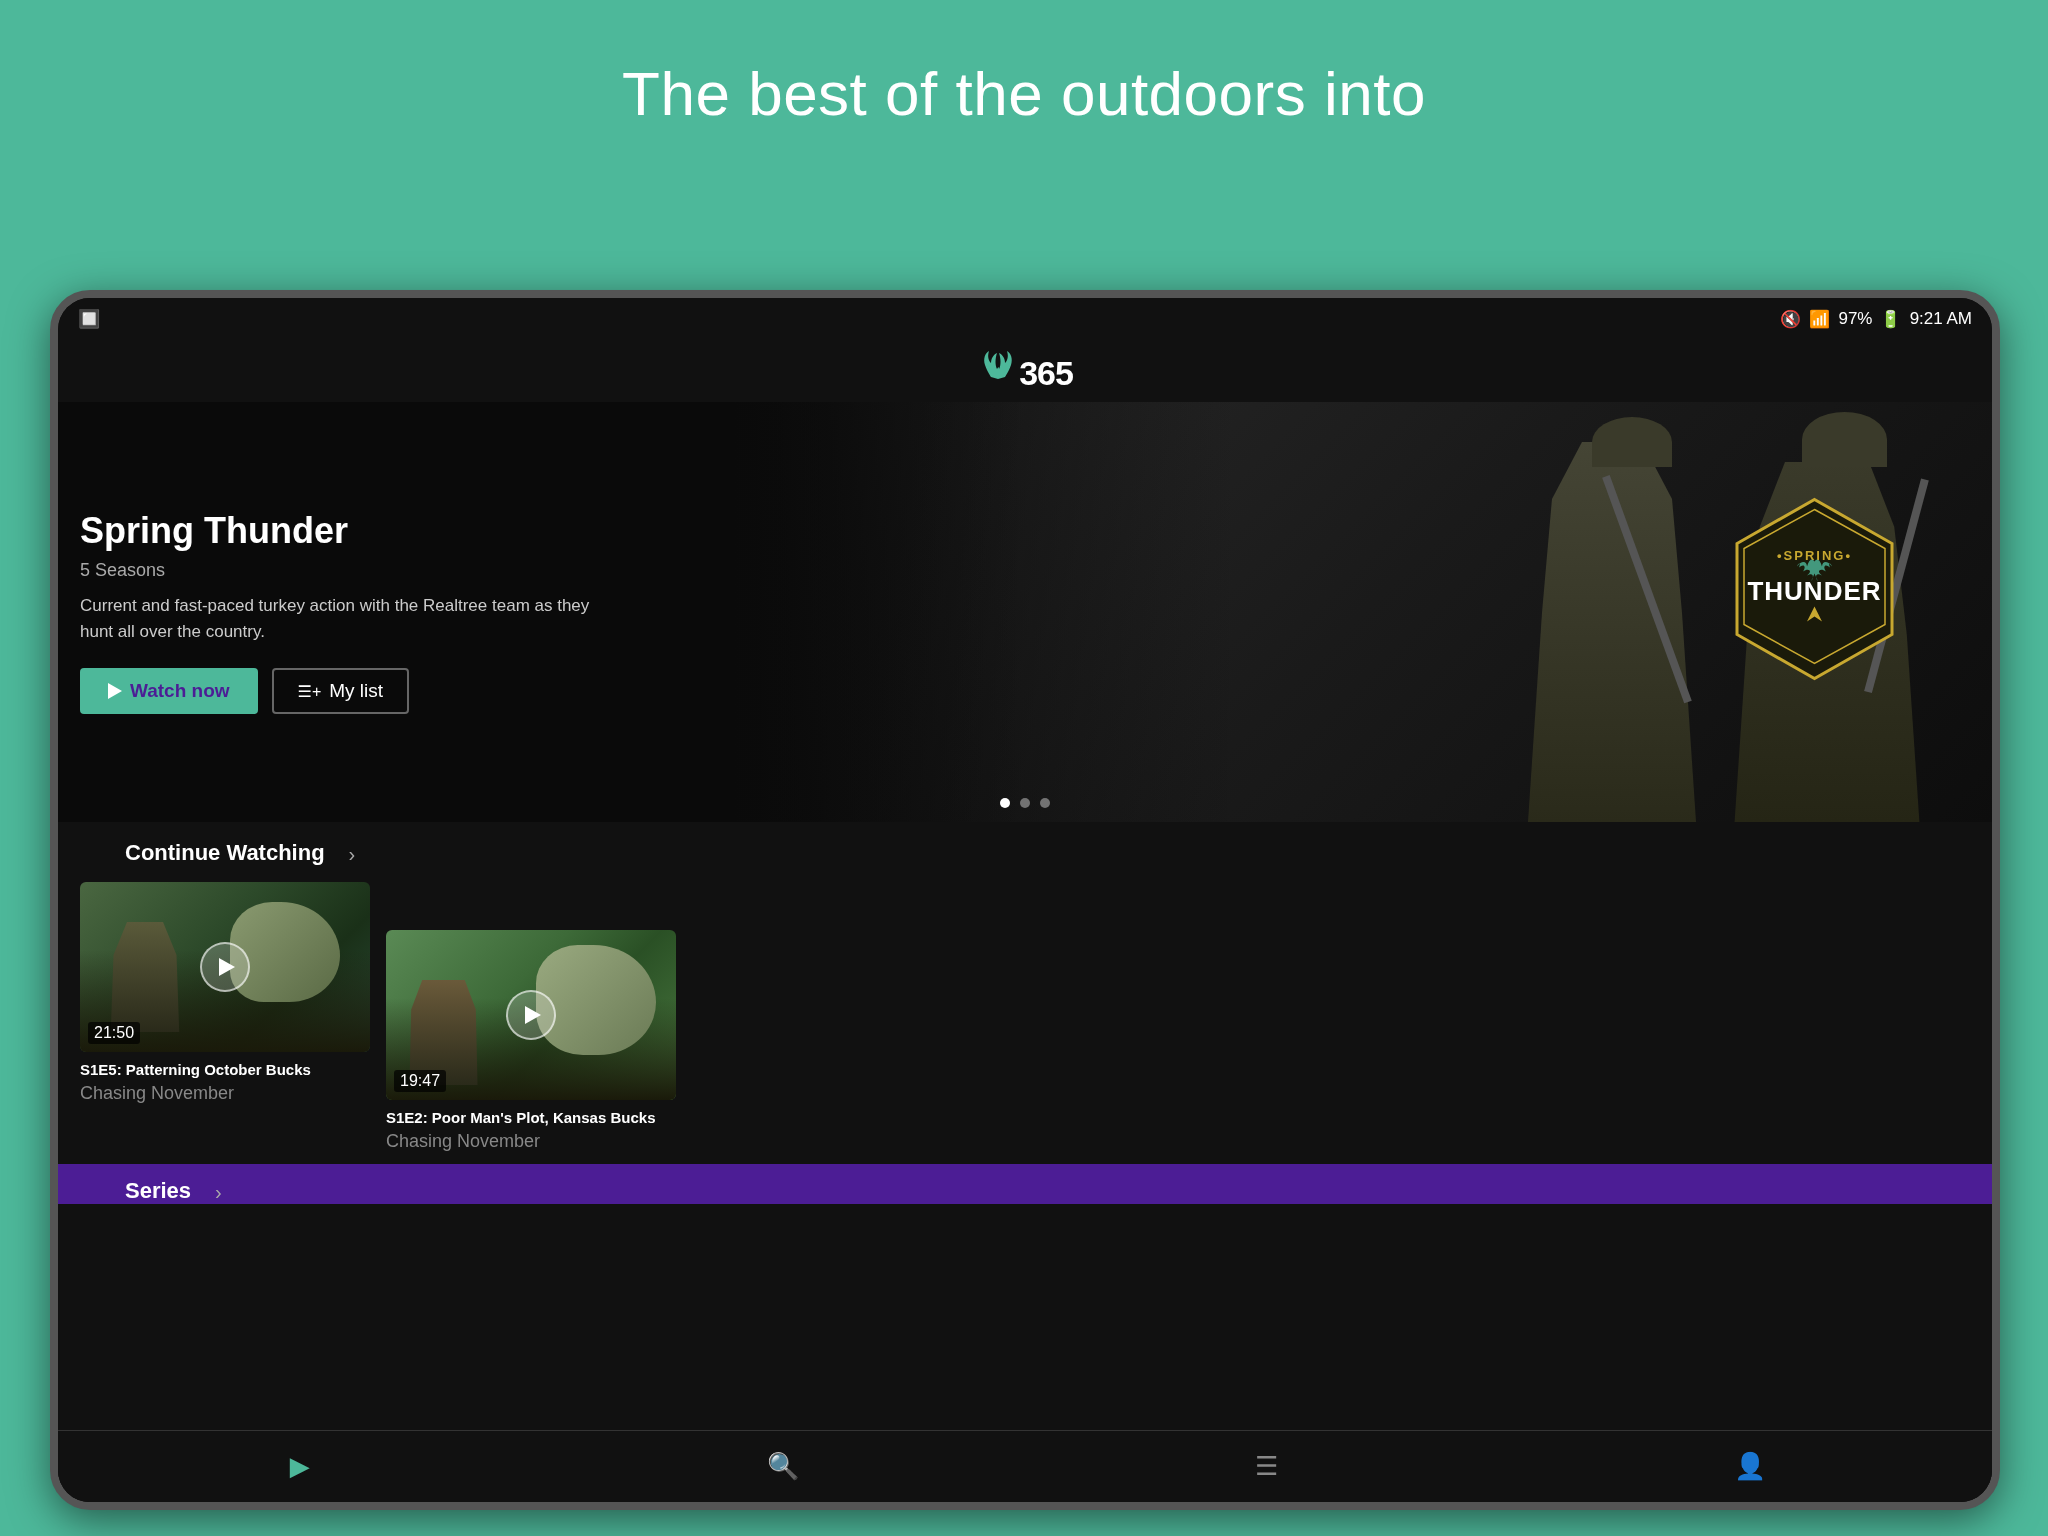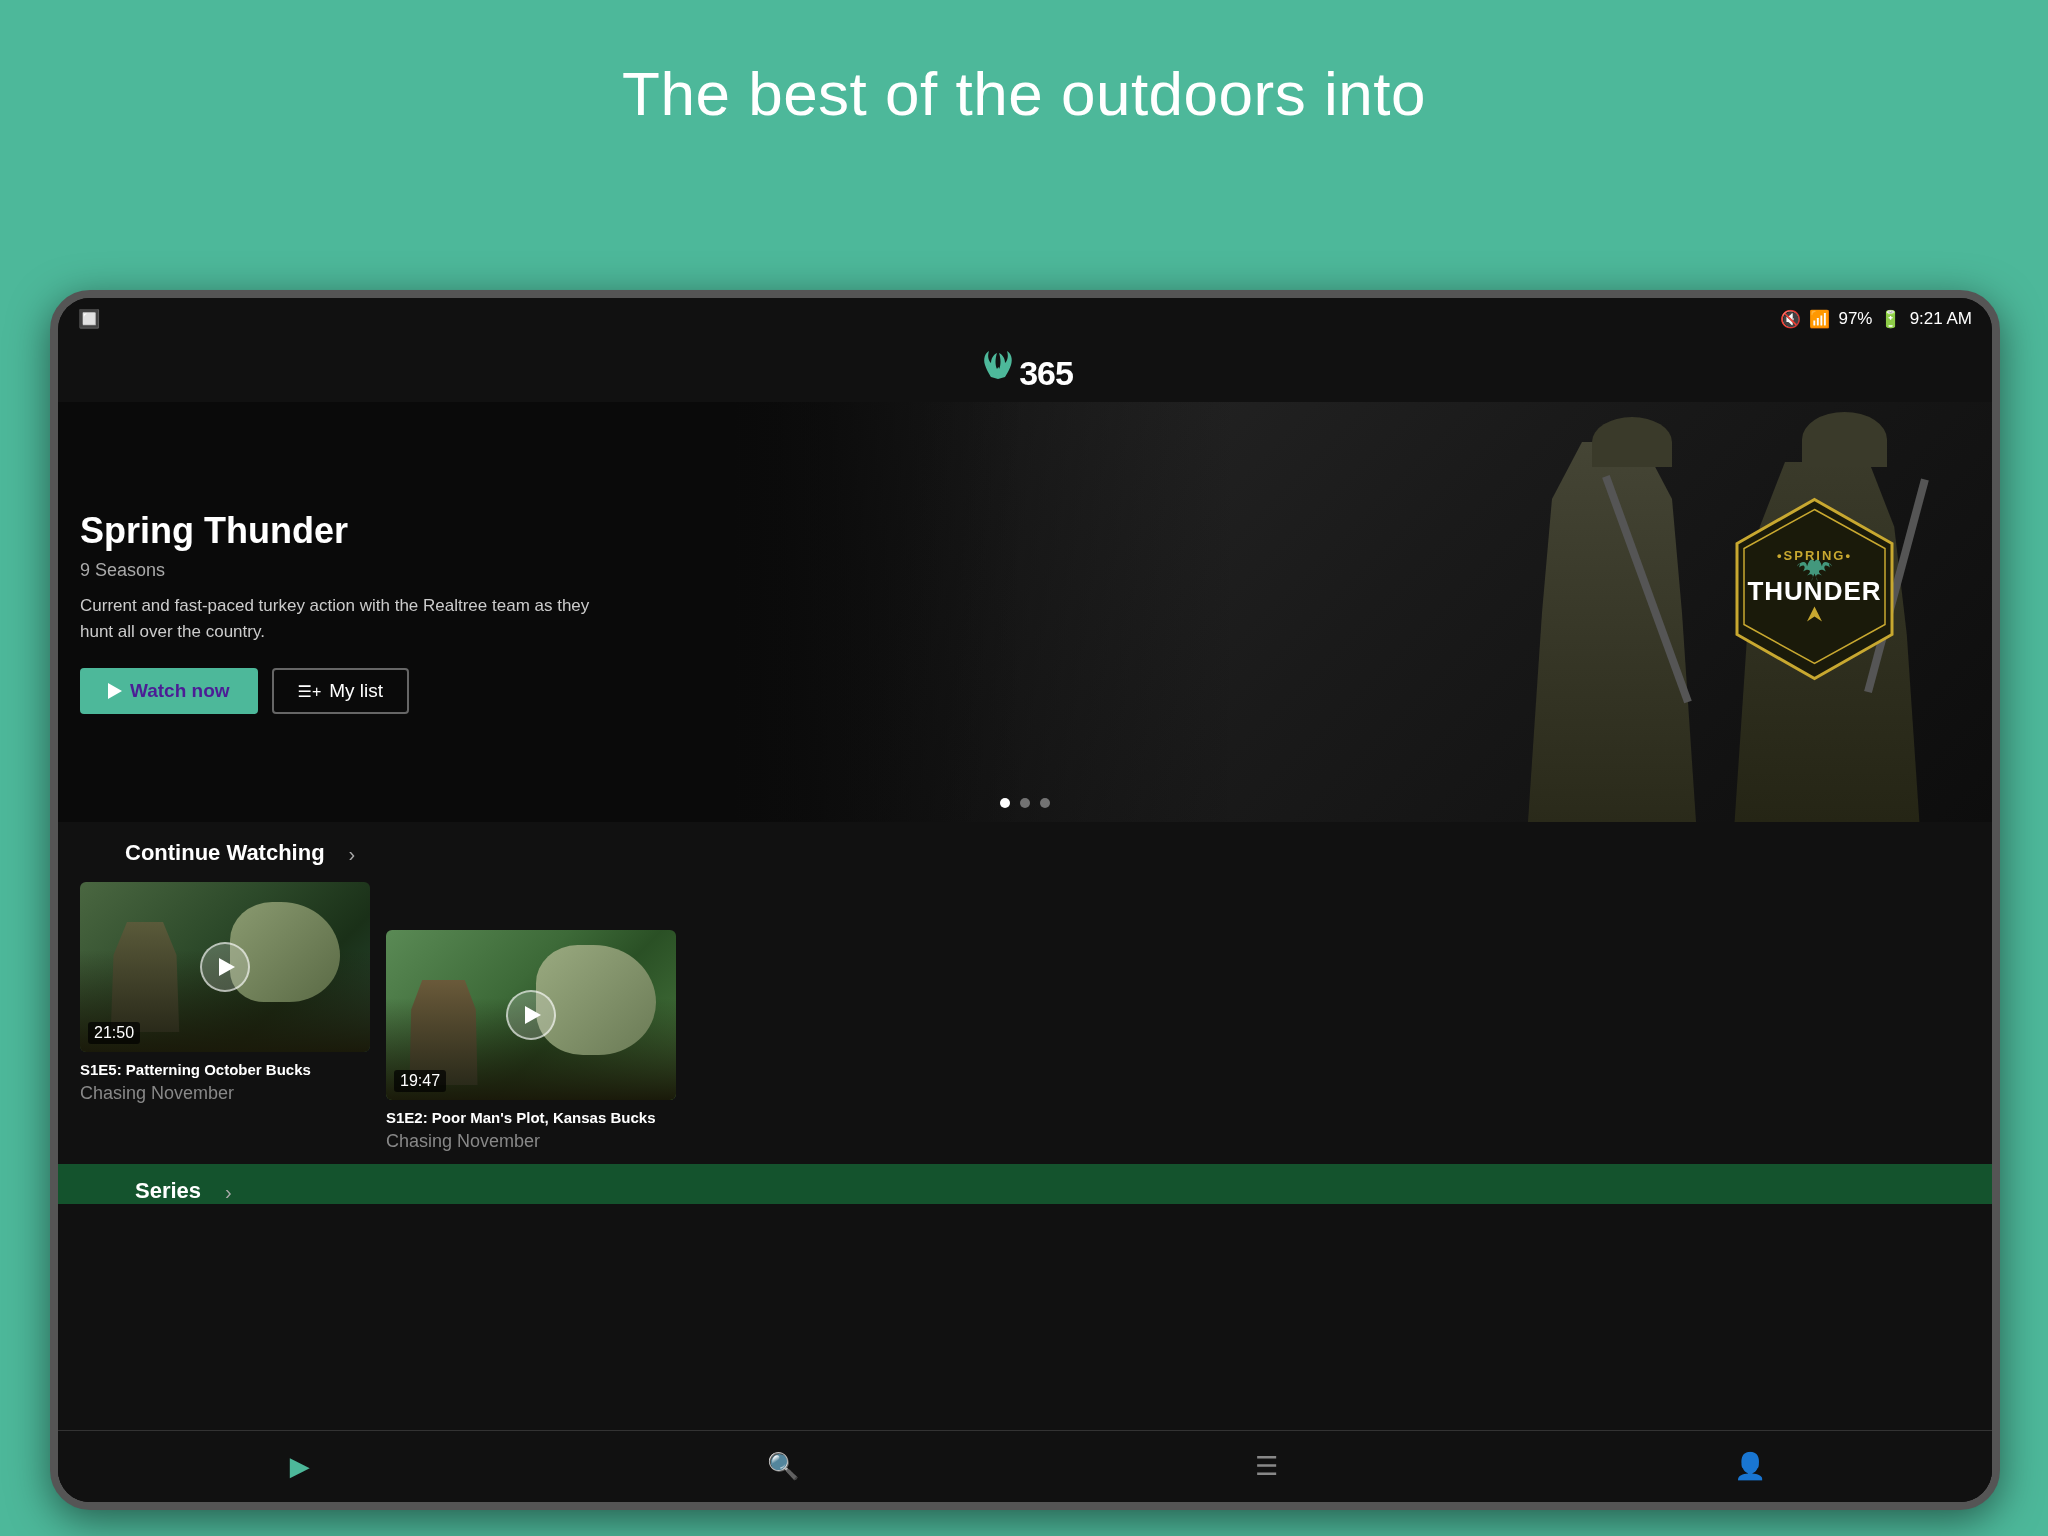--- a/index.html
+++ b/index.html
@@ -304,22 +304,22 @@
       line-height: 1.3;
     }
     .thumb-show {
       color: #888;
       font-size: 18px;
       margin-top: 3px;
     }
 
     
     .series-section {
-      padding: 14px 32px 0;
-      background: #14532d;
+      padding: 14px 22px 0;
+      background: #4c1d95;
     }
 
     
     .bottom-nav {
       position: absolute;
       bottom: 0;
       left: 0;
       right: 0;
       height: 72px;
       background: #111;
@@ -445,21 +445,21 @@
           <text x="97.5" y="108" text-anchor="middle" fill="white" font-size="26" font-weight="900" letter-spacing="1">THUNDER</text>
           <path d="M97.5 115 L90 130 L97.5 125 L105 130 Z" fill="#c8a830"></path>
           <path d="M80 75 C82 70 84 72 82 76 C86 72 90 74 86 80 C92 76 96 80 90 84 C97 80 97 86 94 90 L97.5 82 L101 90 C98 86 98 80 105 84 C99 80 103 76 109 80 C105 74 109 72 113 76 C111 72 113 70 115 75 C110 68 105 70 105 75 C103 68 100 66 97.5 70 C95 66 92 68 90 75 C90 70 85 68 80 75Z" fill="#4db89a" opacity="0.8"></path>
         </svg>
       </div>
 
       <div style="position:absolute;left:0;top:0;width:50%;height:100%;background:linear-gradient(to right, #0a0a0a 60%, transparent); z-index:2;"></div>
 
       <div class="hero-info">
         <h1 class="hero-title">Spring Thunder</h1>
-        <p class="hero-subtitle">9 Seasons</p>
+        <p class="hero-subtitle">5 Seasons</p>
         <p class="hero-description">Current and fast-paced turkey action with the Realtree team as they hunt all over the country.</p>
         <div class="hero-buttons">
           <button class="btn-watch-now">
             <span class="play-icon"></span>
             <span>Watch now</span>
           </button>
           <button class="btn-my-list">
             <span style="font-size:16px;">☰+</span>
             <span>My list</span>
           </button>

